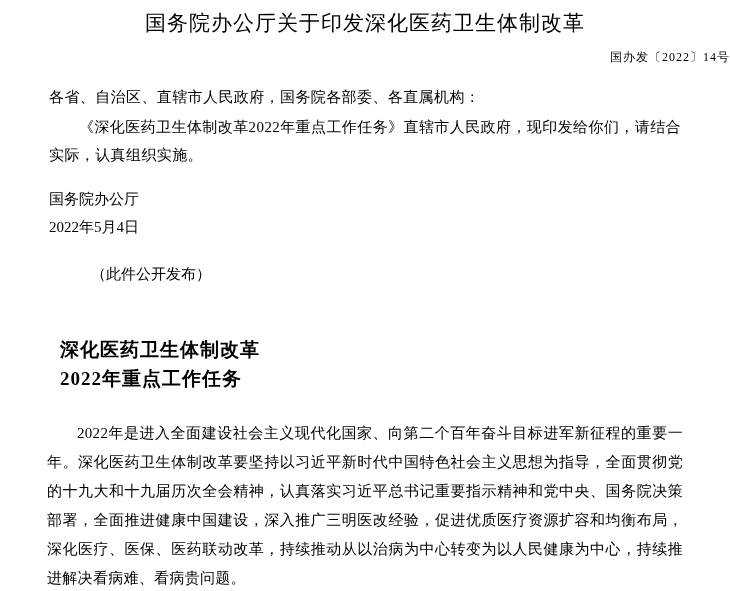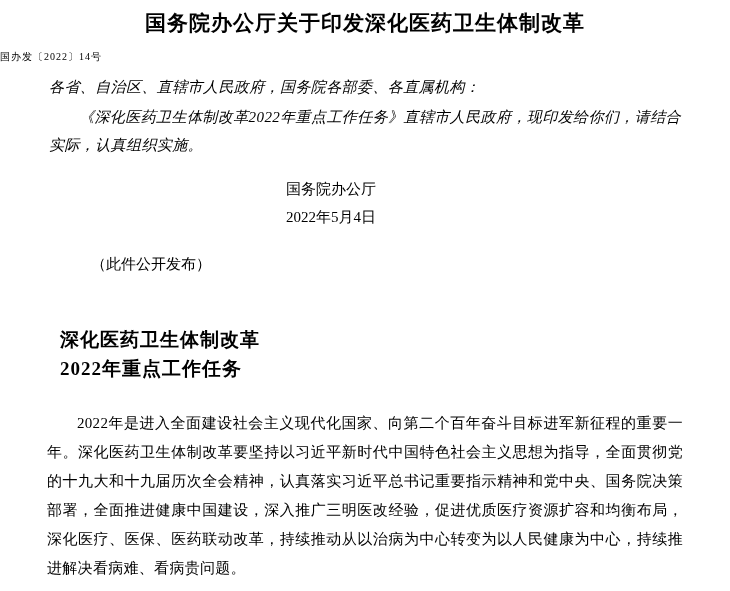--- a/index.html
+++ b/index.html
@@ -17,57 +17,56 @@
   .page {
     position: relative;
     width: 730px;
     height: 591px;
     box-sizing: border-box;
     padding: 0;
   }
   .doc-title {
     text-align: center;
     font-size: 21px;
-    font-weight: bold;
+    font-weight: normal;
     line-height: 30px;
     letter-spacing: 1px;
     margin: 8px auto 0 auto;
     width: 610px;
   }
   .doc-title .line {
     display: block;
   }
   .doc-number {
-    text-align: left;
-    font-size: 10px;
+    text-align: right;
+    font-size: 12px;
     line-height: 22px;
     margin-top: 8px;
     letter-spacing: 1px;
   }
   .body-block {
-    margin: 5px auto 0 auto;
+    margin: 15px auto 0 auto;
     width: 632px;
     font-size: 15px;
     line-height: 28px;
     letter-spacing: 0.4px;
     text-align: justify;
-    font-style: italic;
   }
   .para {
     margin: 0 0 2px 0;
   }
   .para.indent {
     text-indent: 2em;
   }
   .signature {
     margin: 16px auto 0 auto;
     width: 632px;
     font-size: 15px;
     line-height: 28px;
-    text-align: center;
+    text-align: left;
     padding-right: 68px;
     box-sizing: border-box;
   }
   .signature div {
     display: block;
   }
   .public-note {
     margin: 20px auto 0 auto;
     width: 632px;
     font-size: 15px;

